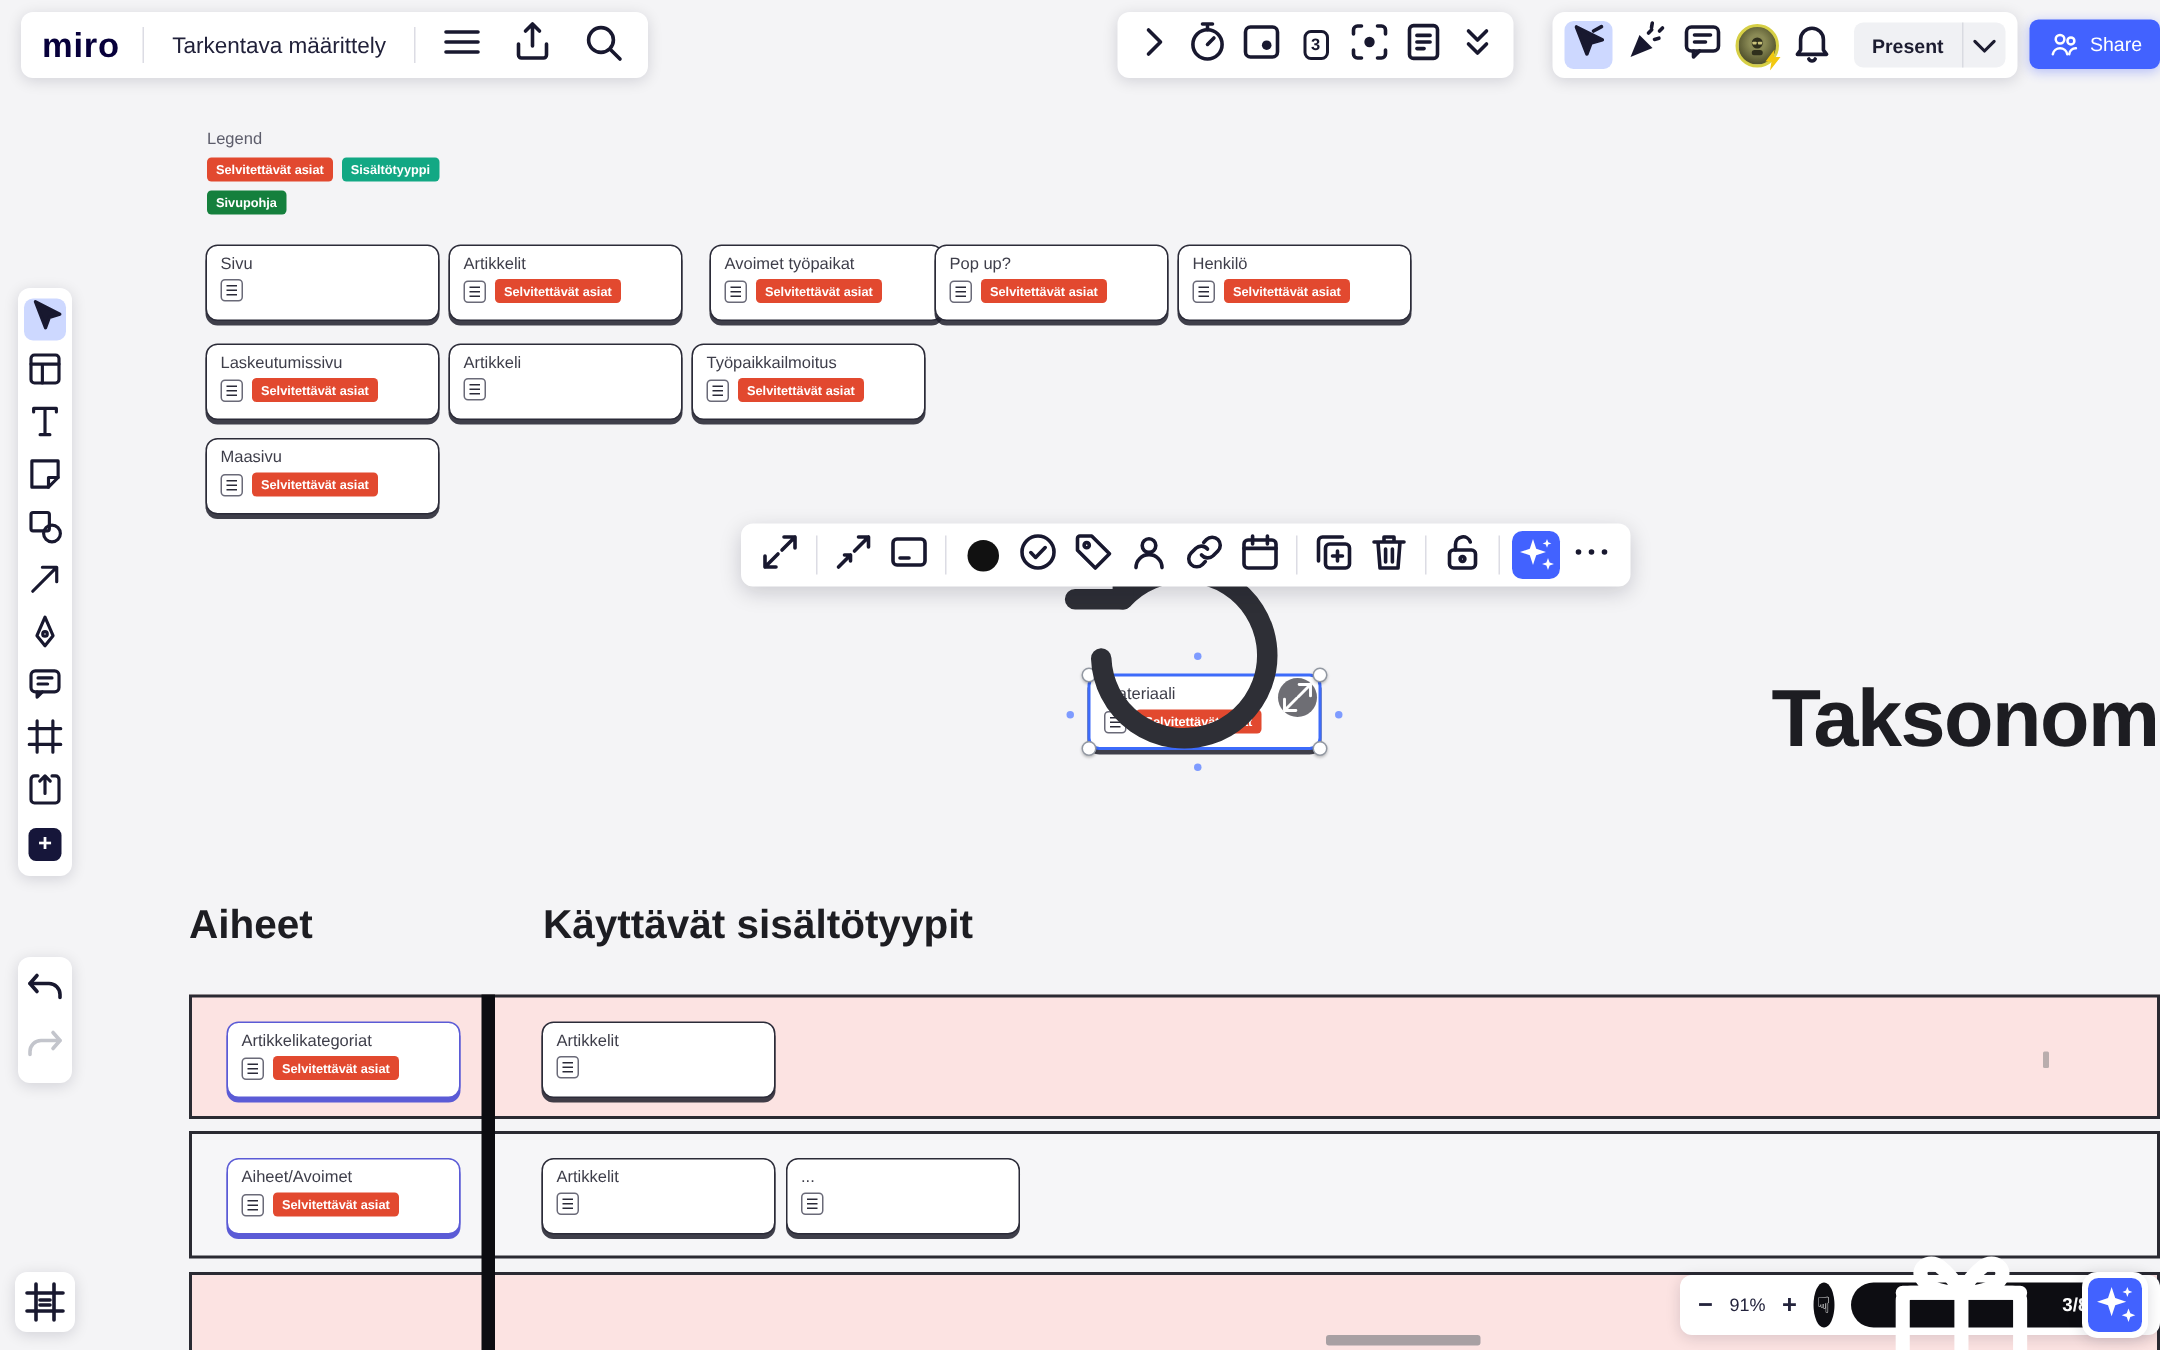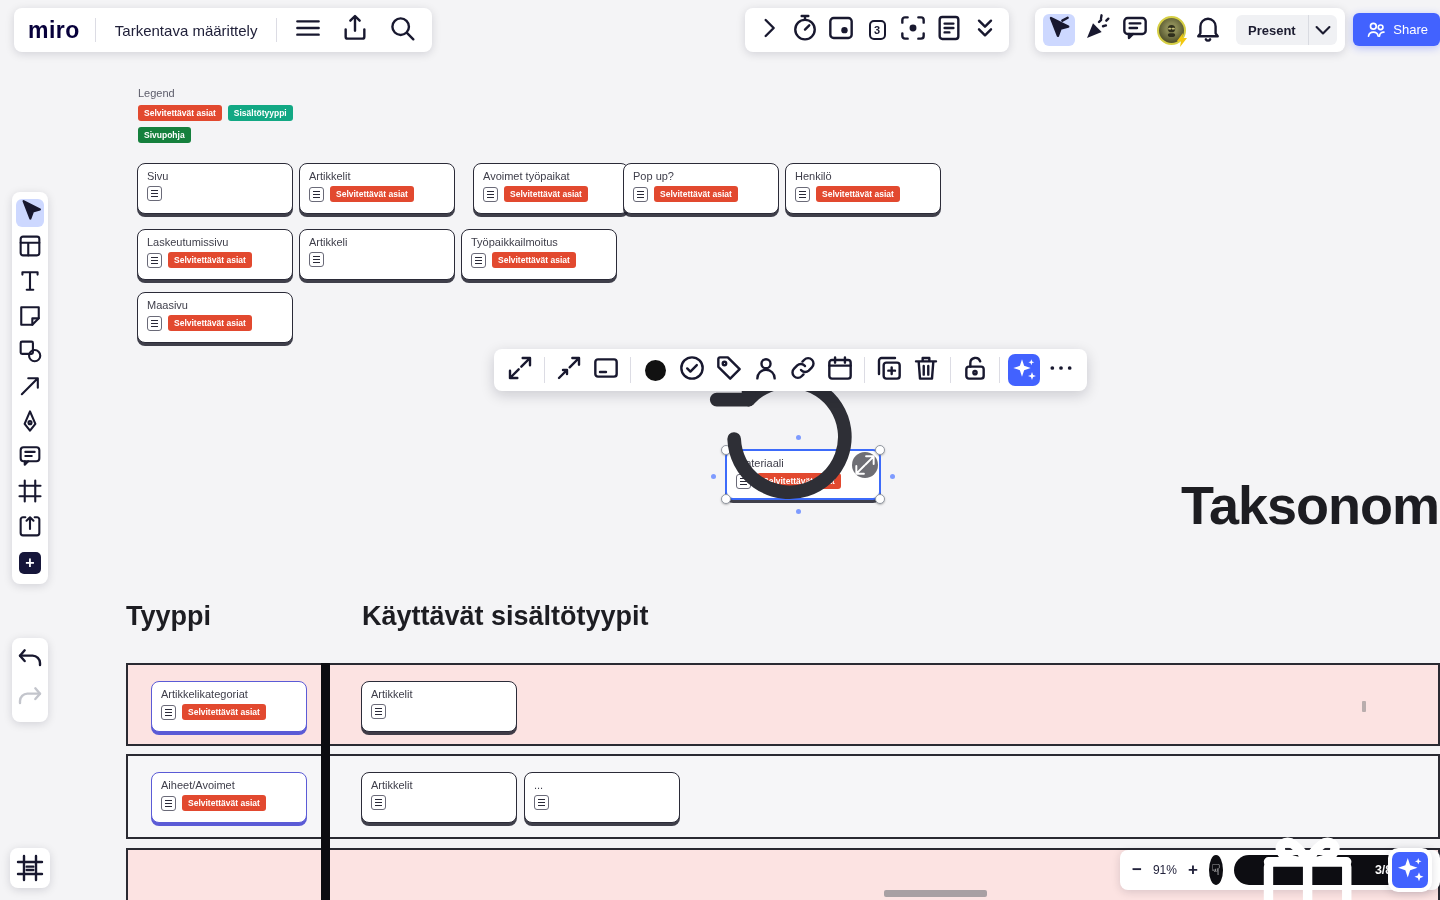--- a/index.html
+++ b/index.html
@@ -69,21 +69,21 @@
   .rotate-handle svg { width:17px; height:17px; }
 
   
   #ctx-toolbar { left:494px; top:349px; height:42px; padding:0 10px; gap:5px; border-radius:8px; box-shadow:0 4px 14px rgba(9,9,35,.18); }
   #ctx-toolbar .vdiv { height:26px; margin:0 3px; }
   .color-dot { width:21px; height:21px; border-radius:50%; background:#111; }
   .ai-btn { width:32px; height:32px; border-radius:7px; background:#4262ff; display:flex; align-items:center; justify-content:center; cursor:pointer; }
   .ai-btn svg { width:20px; height:20px; }
 
   
-  #big-title { position:absolute; left:1181px; top:474px; font-size:54px; font-weight:800; color:#1d1d22; letter-spacing:-1px; white-space:nowrap; }
+  #big-title { position:absolute; left:1181px; top:448px; font-size:54px; font-weight:800; color:#1d1d22; letter-spacing:-1px; white-space:nowrap; }
   .col-heading { position:absolute; top:601px; font-size:27px; font-weight:800; color:#1d1d22; }
 
   
   .trow { position:absolute; left:126px; width:1314px; border:2px solid #2a2a32; }
   .col-divider { position:absolute; left:321px; top:663px; width:9px; height:237px; background:#0c0c11; }
 
   #scroll-pill { position:absolute; left:884px; top:890px; width:103px; height:7px; background:#a8a0a3; border-radius:2px; }
   #collab-caret { position:absolute; left:1362px; top:701px; width:4px; height:11px; background:#b9adad; border-radius:1px; }
 
   
@@ -319,21 +319,21 @@
       <span class="tag" style="background: rgb(18, 168, 132);">Sisältötyyppi</span>
       <span class="tag" style="background: #15803d;">Sivupohja</span>
     </div>
 </div>
 
 <div class="trow" style="top:663px;height:83px;background:#fce3e2;"></div>
 <div class="trow" style="top:754px;height:85px;background:#f6f6f8;"></div>
 <div class="trow" style="top:848px;height:70px;background:#fce3e2;"></div>
 <div class="col-divider"></div>
 
-<span class="col-heading" style="left:126px;">Tyyppi</span>
+<span class="col-heading" style="left:126px;">Aiheet</span>
 <span class="col-heading" style="left:362px;">Käyttävät sisältötyypit</span>
 
 <div id="big-title">Taksonom</div>
 
 <div id="cards-layer">
     <div class="card" style="left: 137px; top: 163px;">
       <span class="card-title">Sivu</span>
       <div class="meta">
         <span class="doc-icon"></span>
       </div>

